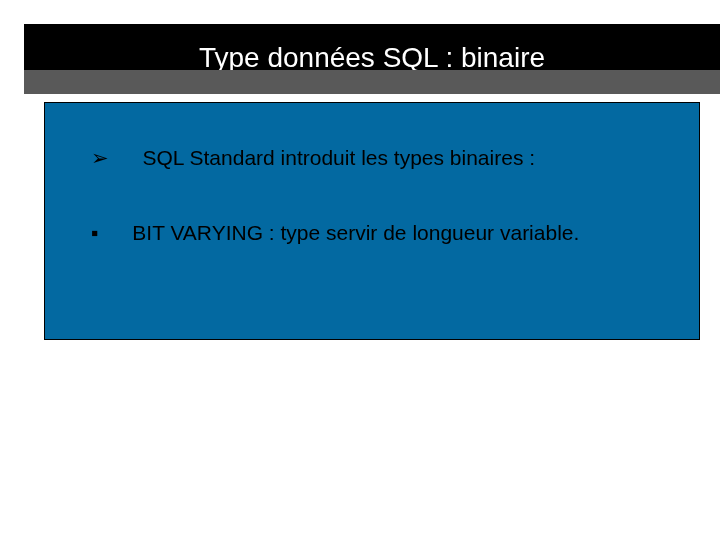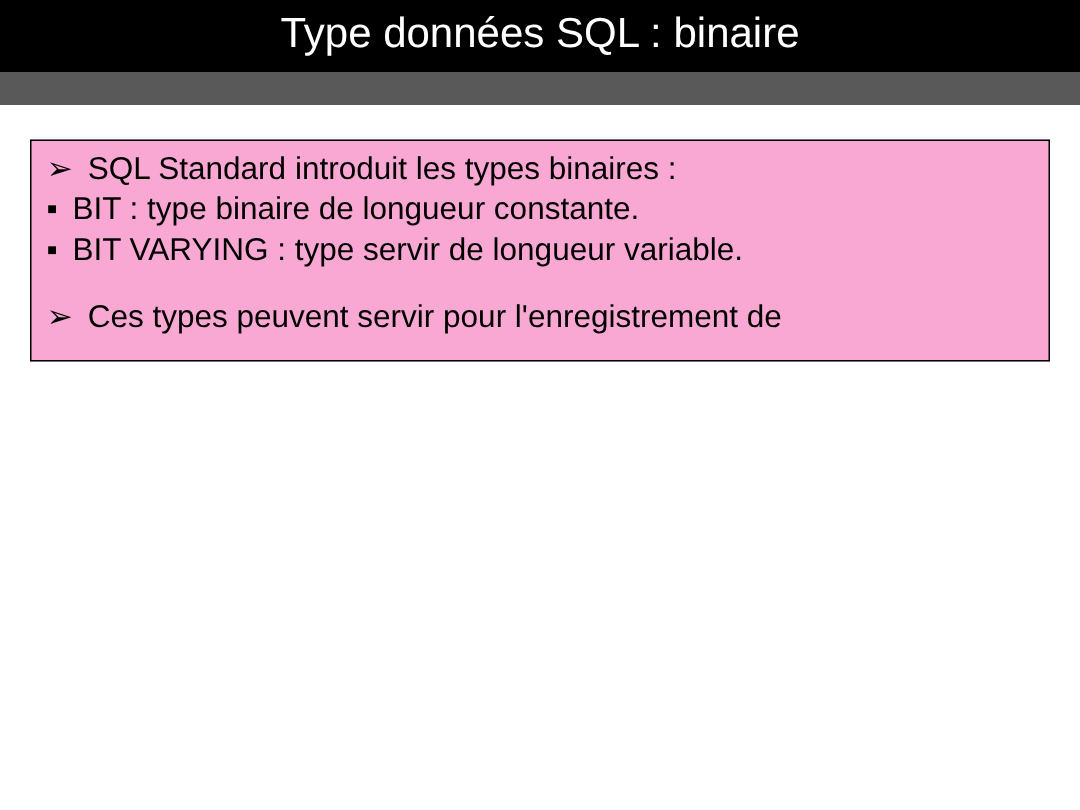--- a/index.html
+++ b/index.html
@@ -1,15 +1,15 @@
 <!DOCTYPE html>
 <html><head>
 <meta charset="utf-8">
 <style>
-  * { margin: 0; padding: 0; box-sizing: border-box; }
+  * { margin: 0; padding: 12px; box-sizing: border-box; }
   body {
     width: 720px;
     height: 540px;
     background: #ffffff;
     font-family: Arial, Helvetica, sans-serif;
     overflow: hidden;
   }
   .header {
     width: 100%;
     height: 70px;
@@ -28,23 +28,23 @@
   }
   .header-stripe {
     position: absolute;
     bottom: 0;
     left: 0;
     width: 100%;
     height: 22px;
     background: #595959;
   }
   .content-box {
-    margin: 23px 20px 0 20px;
+    margin: 8px 20px 0 20px;
     border: 1px solid #000000;
-    background: #f9a8d4;
+    background: #0369a1;
     padding: 6px 10px 10px 10px;
     font-size: 21px;
     color: #000000;
     line-height: 1.28;
   }
   .para { margin-bottom: 18px; }
   .para:last-child { margin-bottom: 4px; }
   .line { display: block; }
   .bullet-mark {
     font-family: Arial, sans-serif;
@@ -60,27 +60,21 @@
   <div class="header-stripe"></div>
 </div>
 
 <div class="content-box">
 
   <div class="para">
     <span class="line">
       <span class="bullet-mark">➢</span><span> SQL Standard introduit les types binaires :</span>
     </span>
     <span class="line">
-      <span class="bullet-mark">▪</span><span> BIT : type binaire de longueur constante.</span>
-    </span>
-    <span class="line">
       <span class="bullet-mark">▪</span><span> BIT VARYING : type servir de longueur variable.</span>
     </span>
   </div>
 
   <div class="para">
-    <span class="line">
-      <span class="bullet-mark">➢</span><span> Ces types peuvent servir pour l'enregistrement de</span>
-    </span>
   </div>
 
 
 </div>
 
 </body></html>

